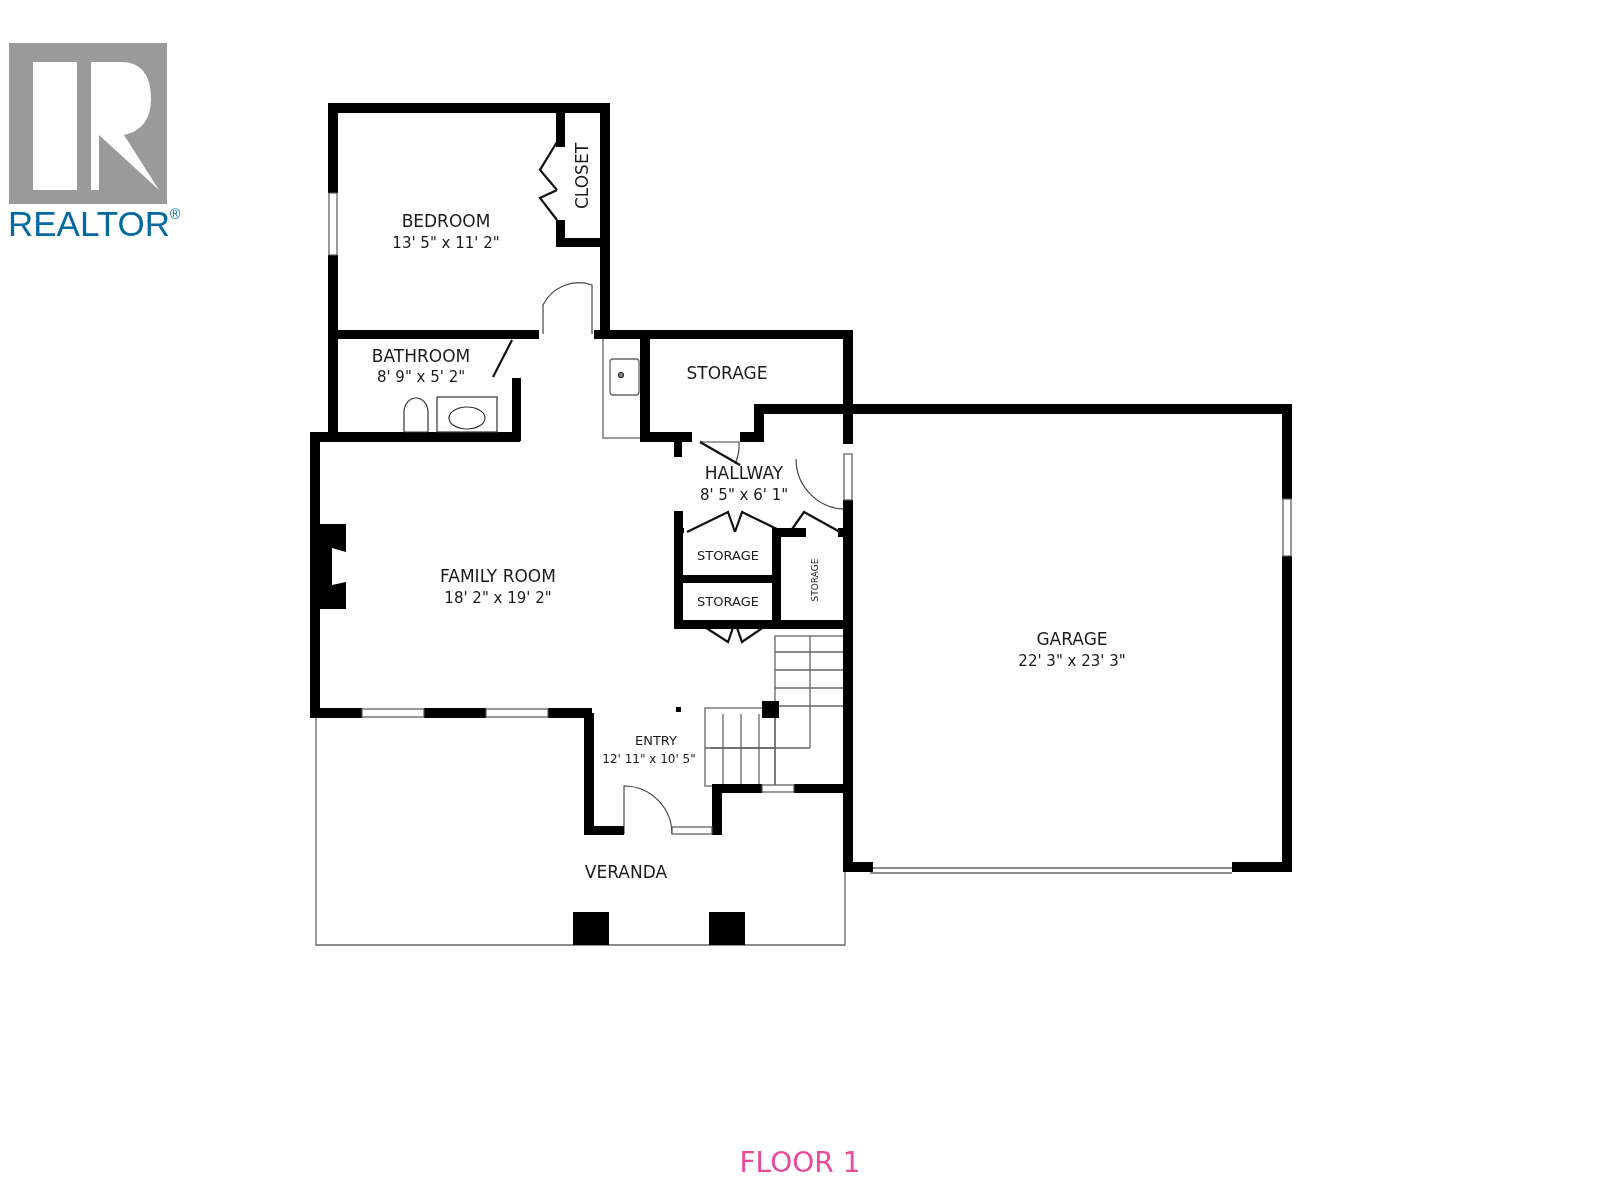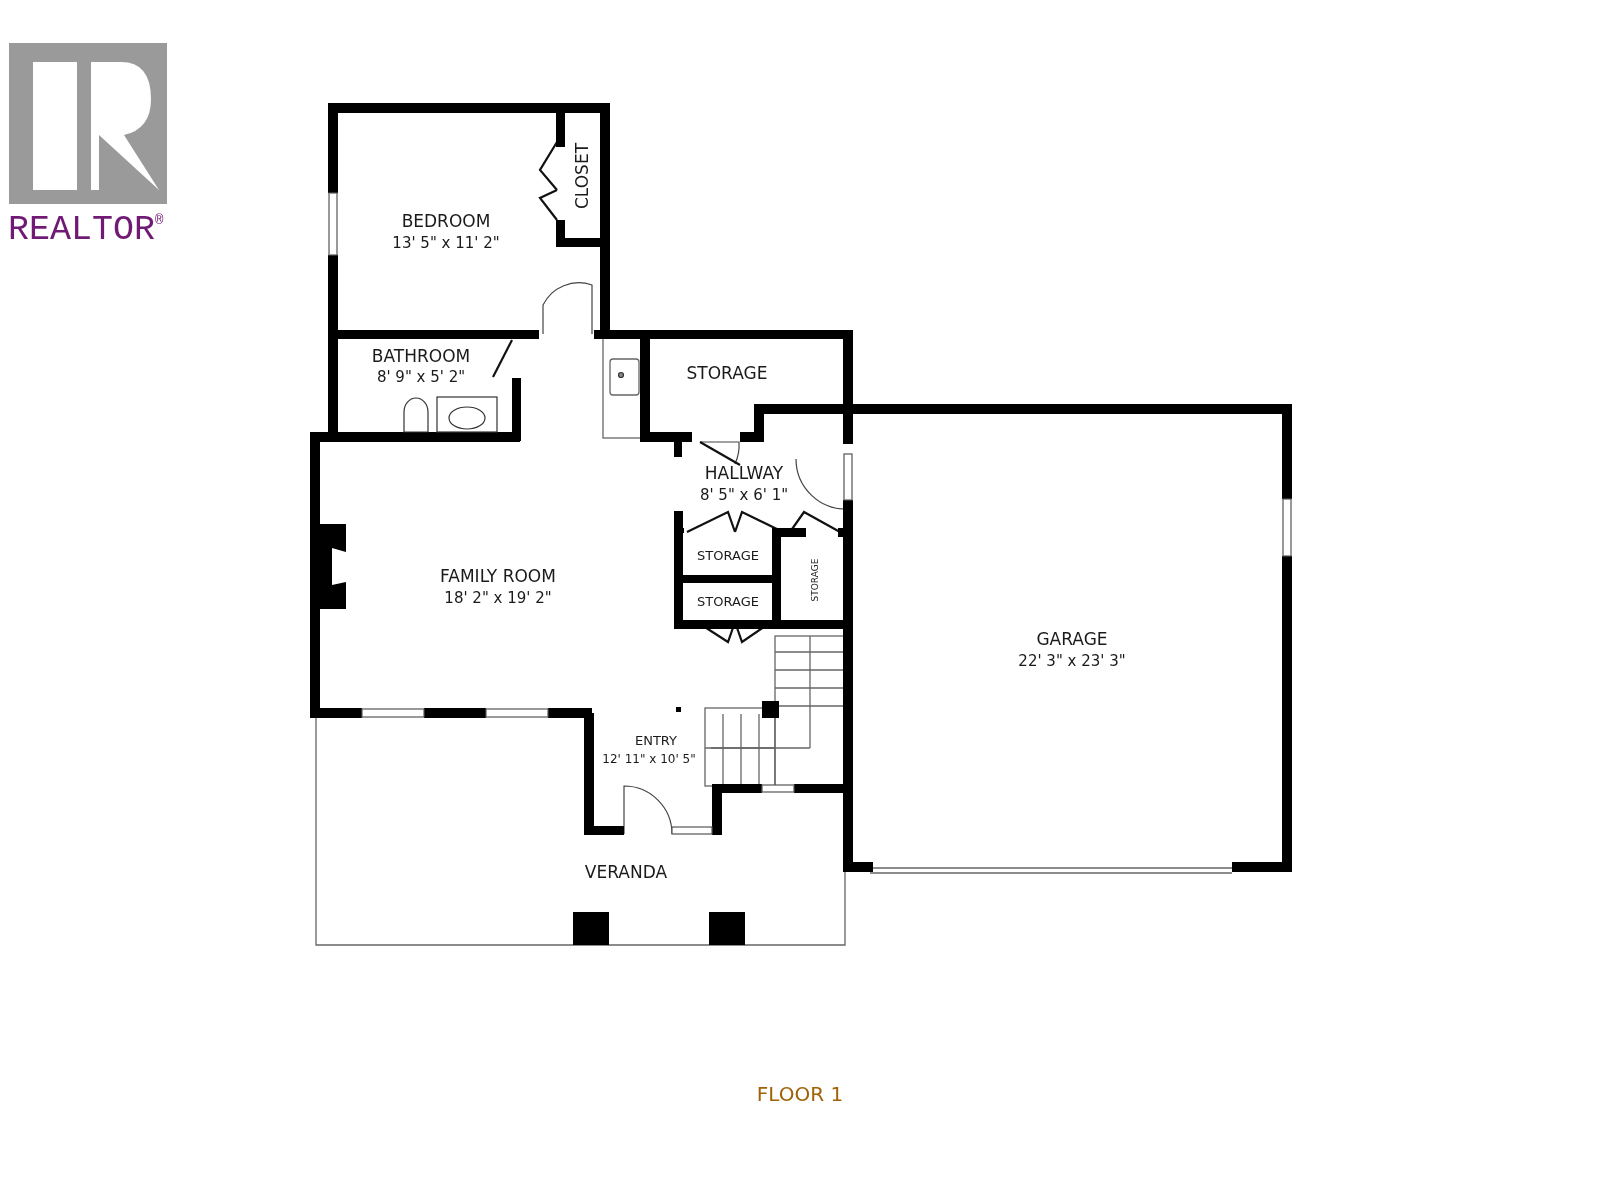--- a/index.html
+++ b/index.html
@@ -1,22 +1,22 @@
 <!DOCTYPE html>
 <html><head>
 <meta charset="utf-8">
 <style>
   html,body{margin:0;padding:0;background:#fff;}
   body{width:1600px;height:1200px;position:relative;overflow:hidden;font-family:"DejaVu Sans","Liberation Sans",sans-serif;color:#111;}
   #plan{position:absolute;left:0;top:0;width:1600px;height:1200px;}
   .lbl{font-family:"DejaVu Sans","Liberation Sans",sans-serif;fill:#1a1a1a;text-anchor:middle;}
   .logo-box{position:absolute;left:9px;top:43px;width:158px;height:161px;background:#9a9a9a;}
-  .logo-text{position:absolute;left:8px;top:210px;font-family:Liberation Mono, monospace;font-size:35px;color:#701a75;letter-spacing:0px;font-weight:normal;}
+  .logo-text{position:absolute;left:8px;top:204px;font-family:Liberation Sans, sans-serif;font-size:35px;color:#0369a1;letter-spacing:0px;font-weight:normal;}
   .logo-text sup{font-size:14px;vertical-align:top;position:relative;top:2px;}
-  .floor-label{position:absolute;left:0;width:1600px;top:1082px;text-align:center;font-family:"DejaVu Sans","Liberation Sans",sans-serif;font-size:20px;color:#a16207;}
+  .floor-label{position:absolute;left:0;width:1600px;top:1146px;text-align:center;font-family:"DejaVu Sans","Liberation Sans",sans-serif;font-size:28px;color:#ec4899;}
 </style>
 </head>
 <body>
 
 <div class="logo-box">
   <svg width="158" height="161" viewBox="0 0 158 161">
     <rect x="24" y="19" width="44" height="128" fill="#fff"></rect>
     <path d="M82 19 H112 Q142 19 142 56 Q142 86 115 92 L150 147 H82 Z" fill="#fff"></path>
     <path d="M90 92 L150 147 H90 Z" fill="#9a9a9a"></path>
   </svg>

